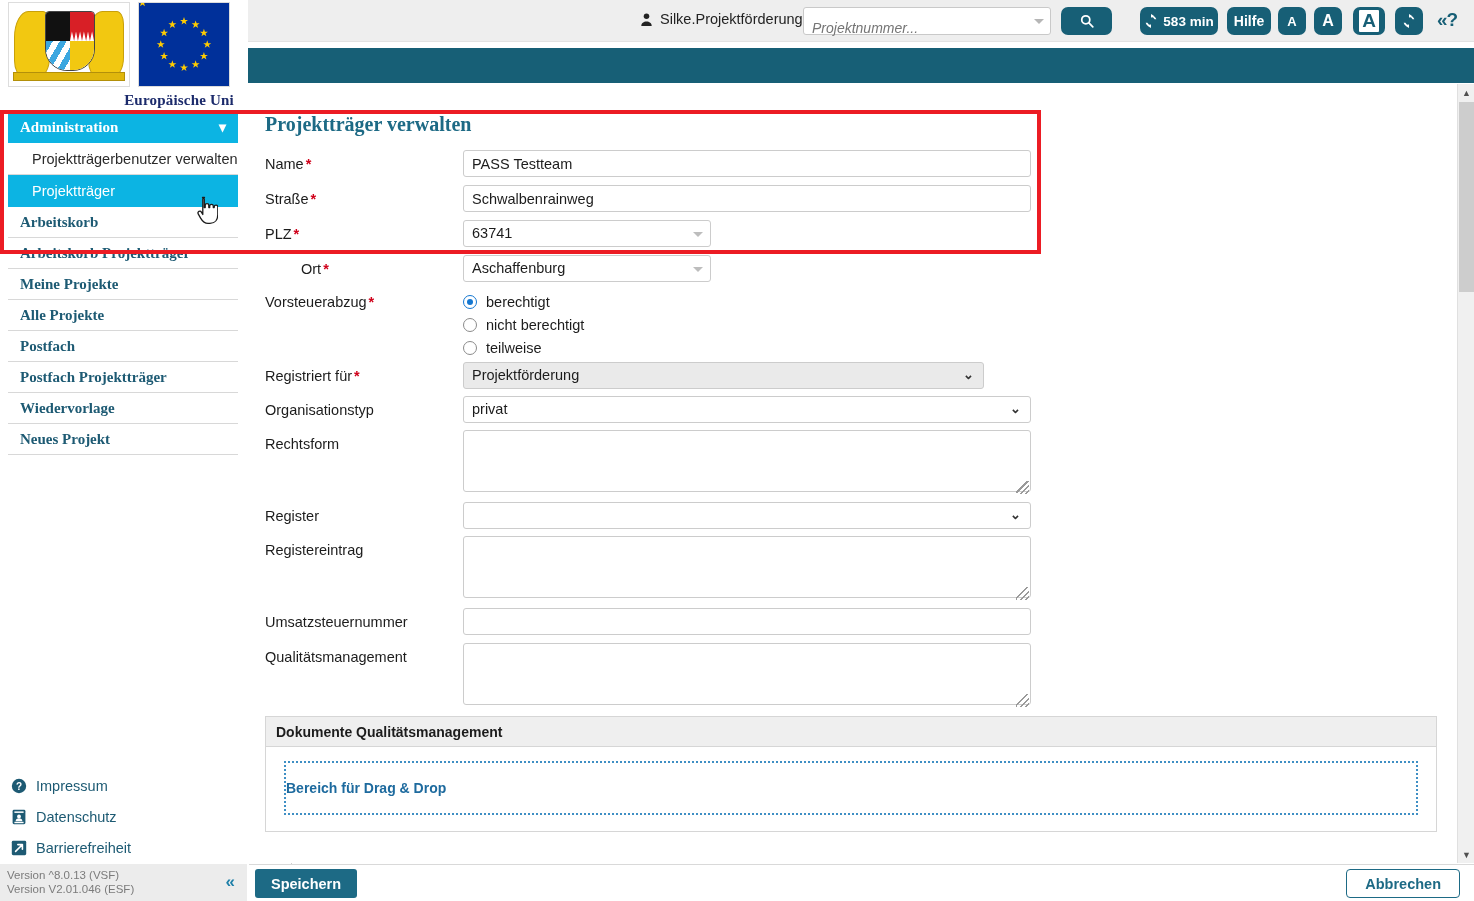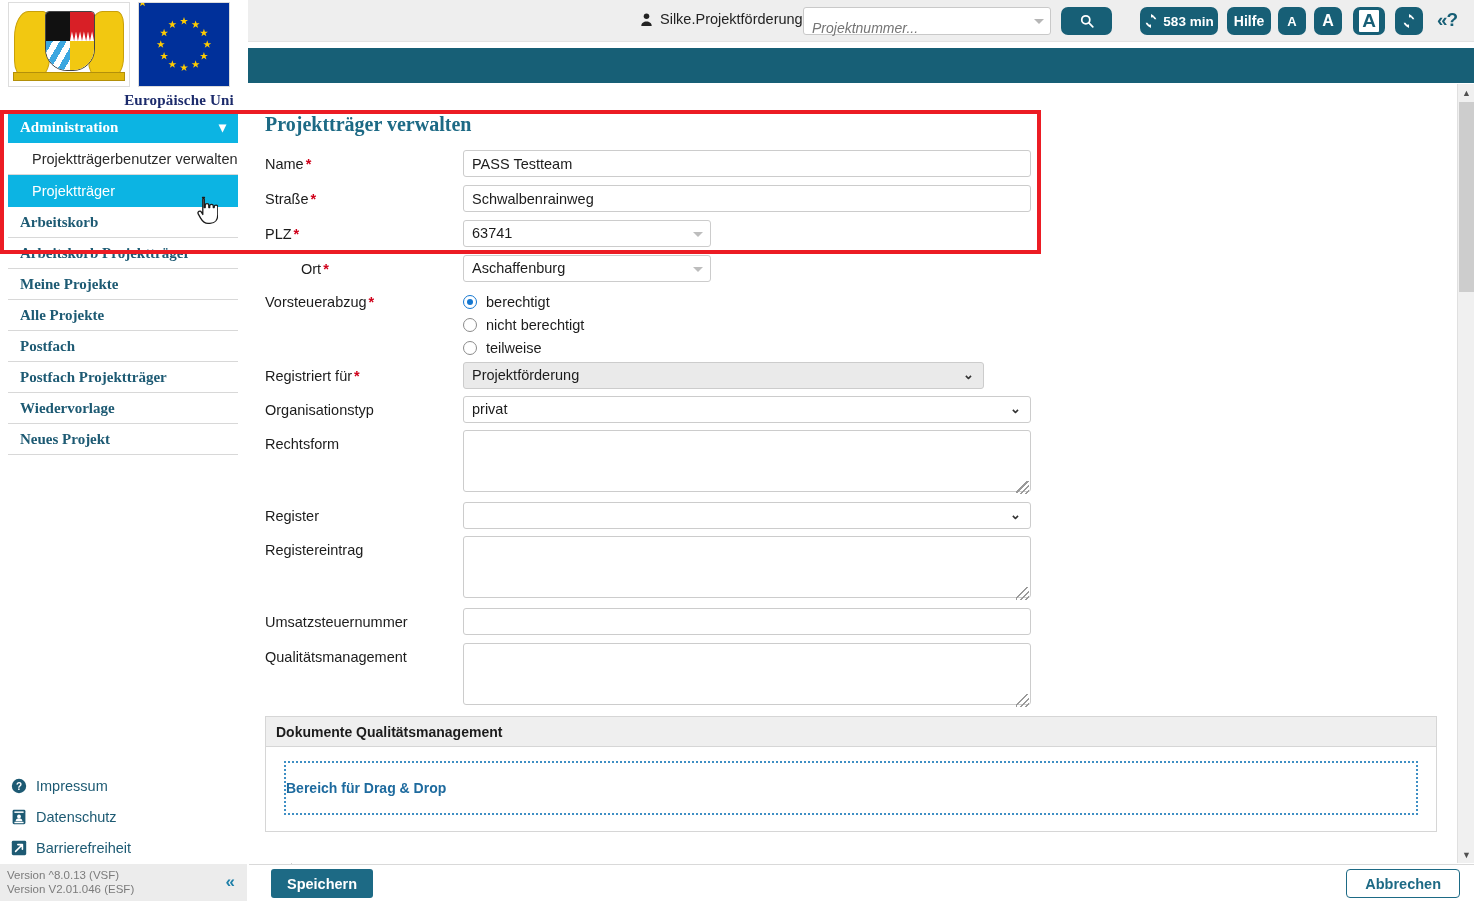--- a/index.html
+++ b/index.html
@@ -438,21 +438,21 @@
   .actionbar {
     position: absolute;
     left: 249px; bottom: 0;
     width: 1225px; height: 37px;
     background: #ffffff;
     border-top: 1px solid #d9d9d9;
     box-sizing: border-box;
   }
   .btn-save {
     position: absolute;
-    left: 22px; top: 4px;
+    left: 6px; top: 4px;
     height: 29px;
     padding: 0 16px;
     background: #1d6a85;
     color: #ffffff;
     border: 0;
     border-radius: 3px;
     font-family: "Liberation Sans", sans-serif;
     font-size: 14.5px;
     font-weight: bold;
     cursor: pointer;

